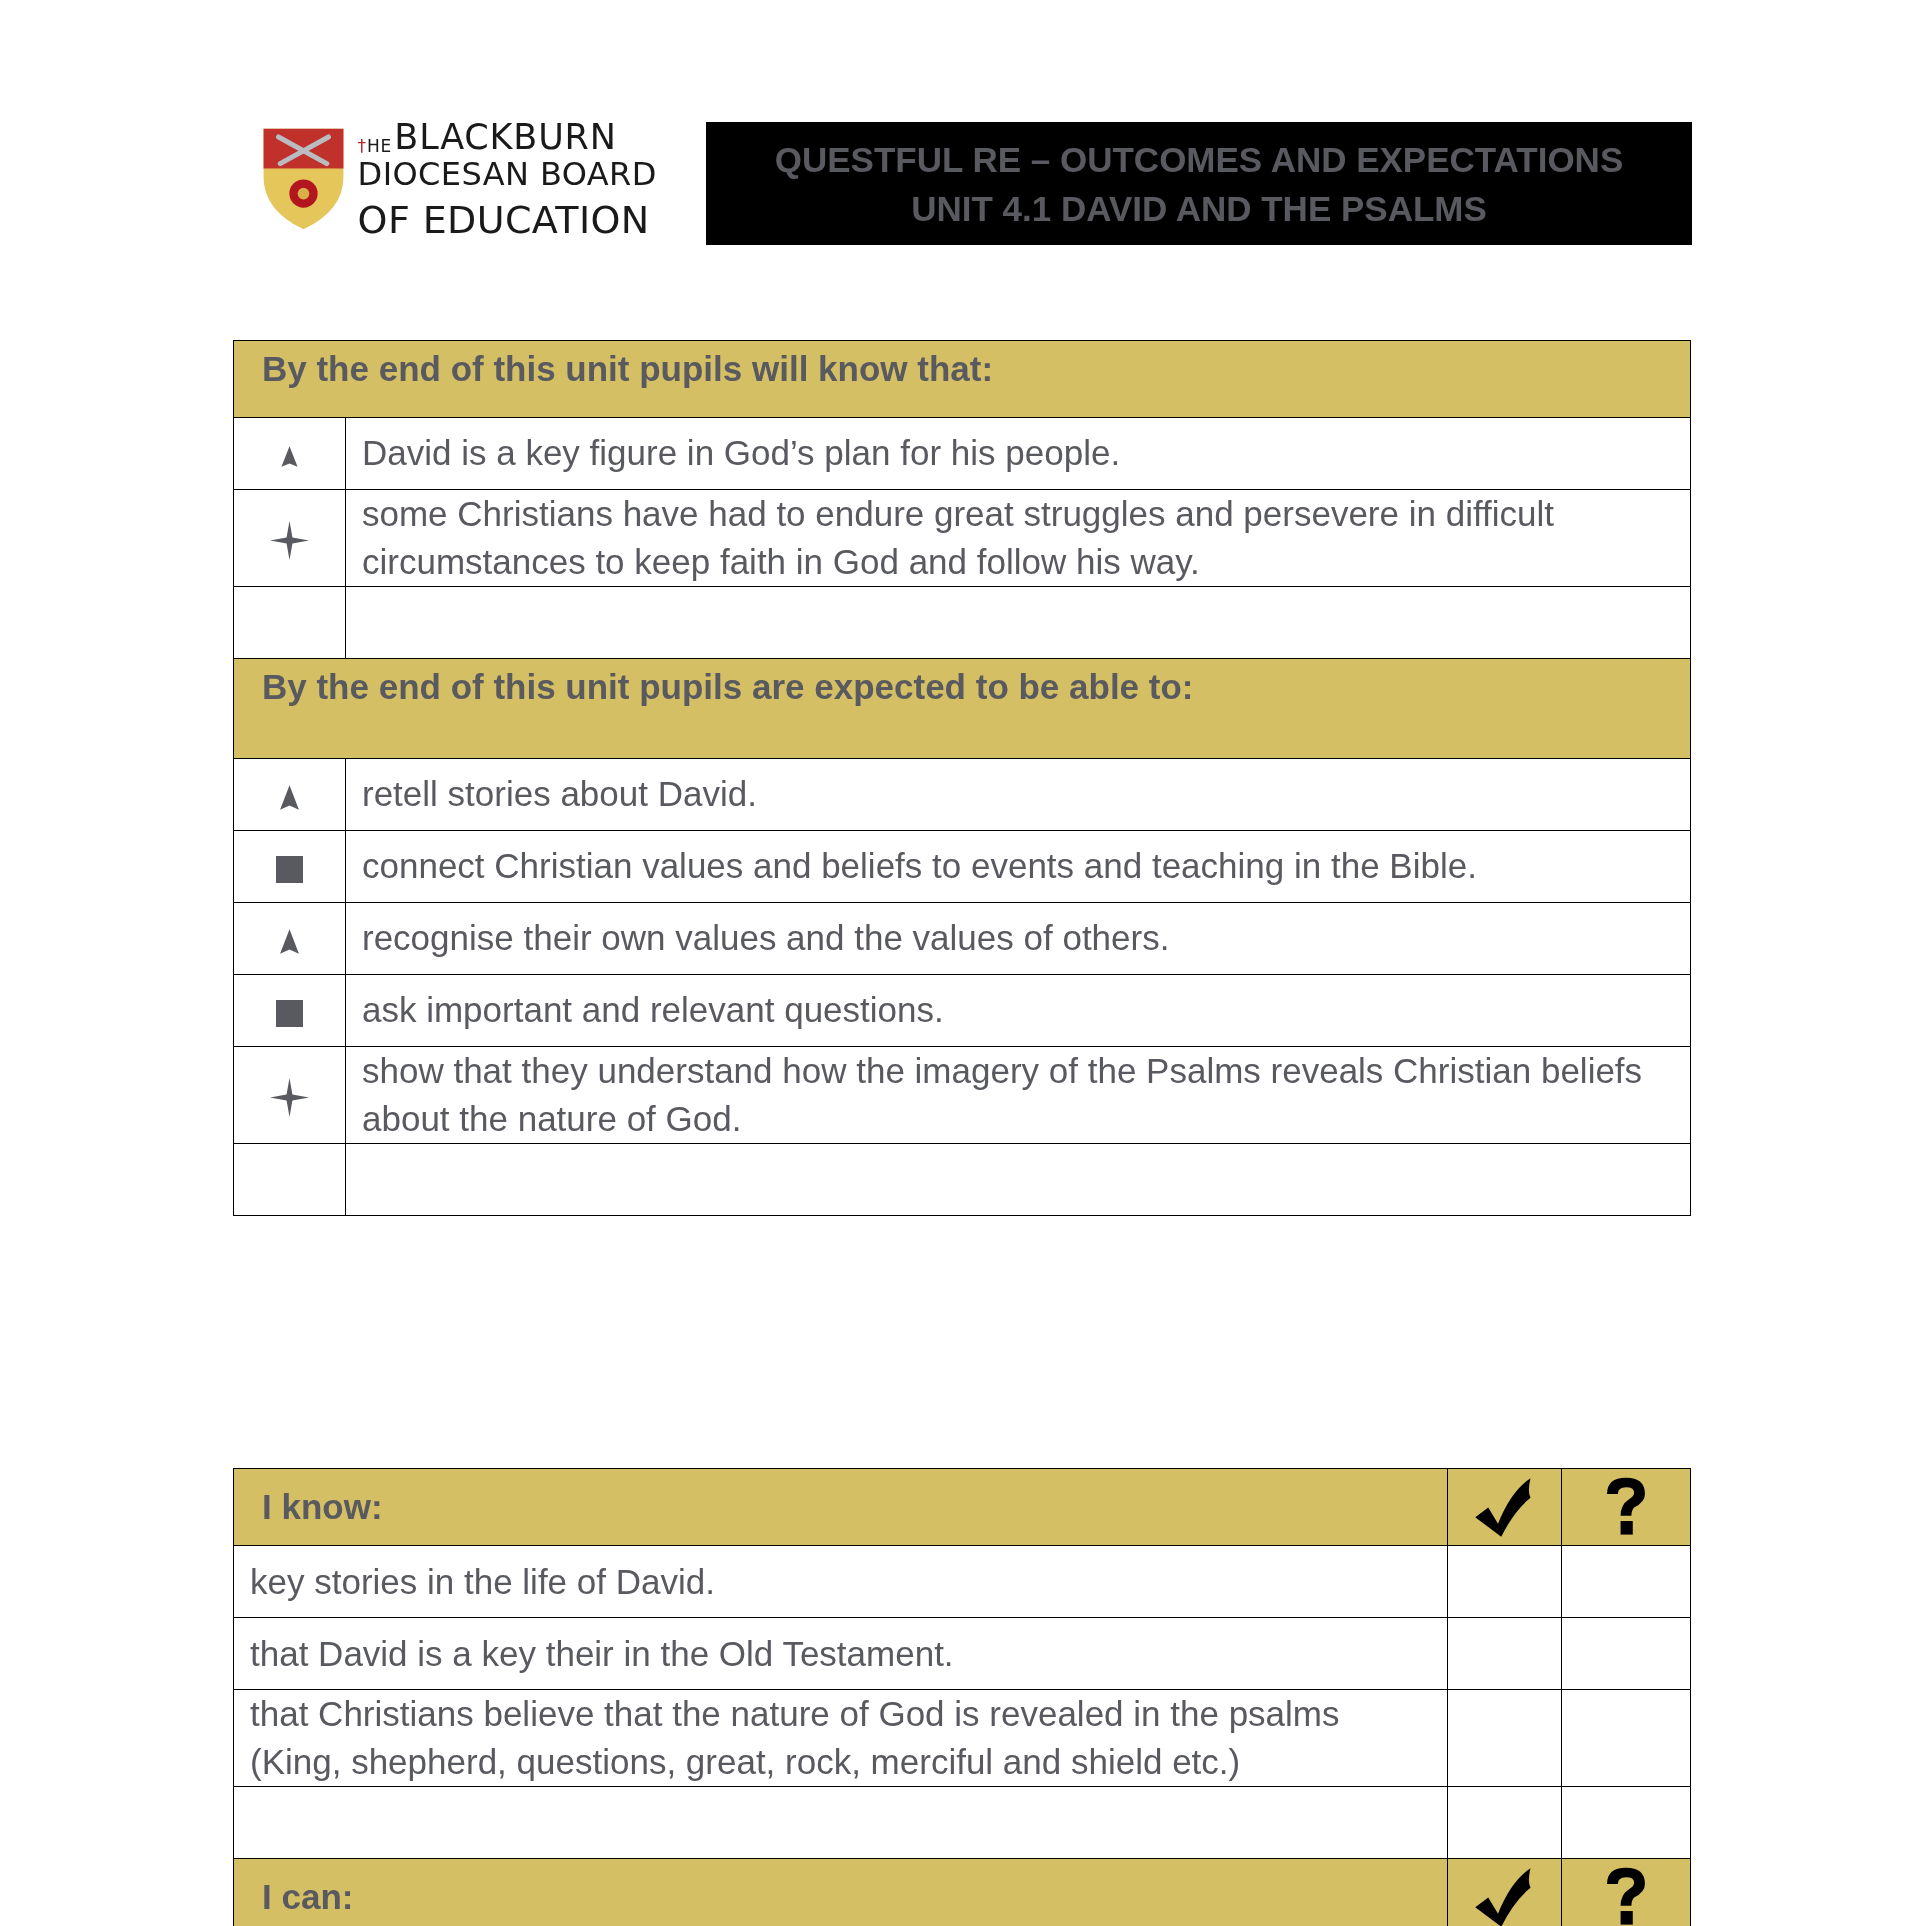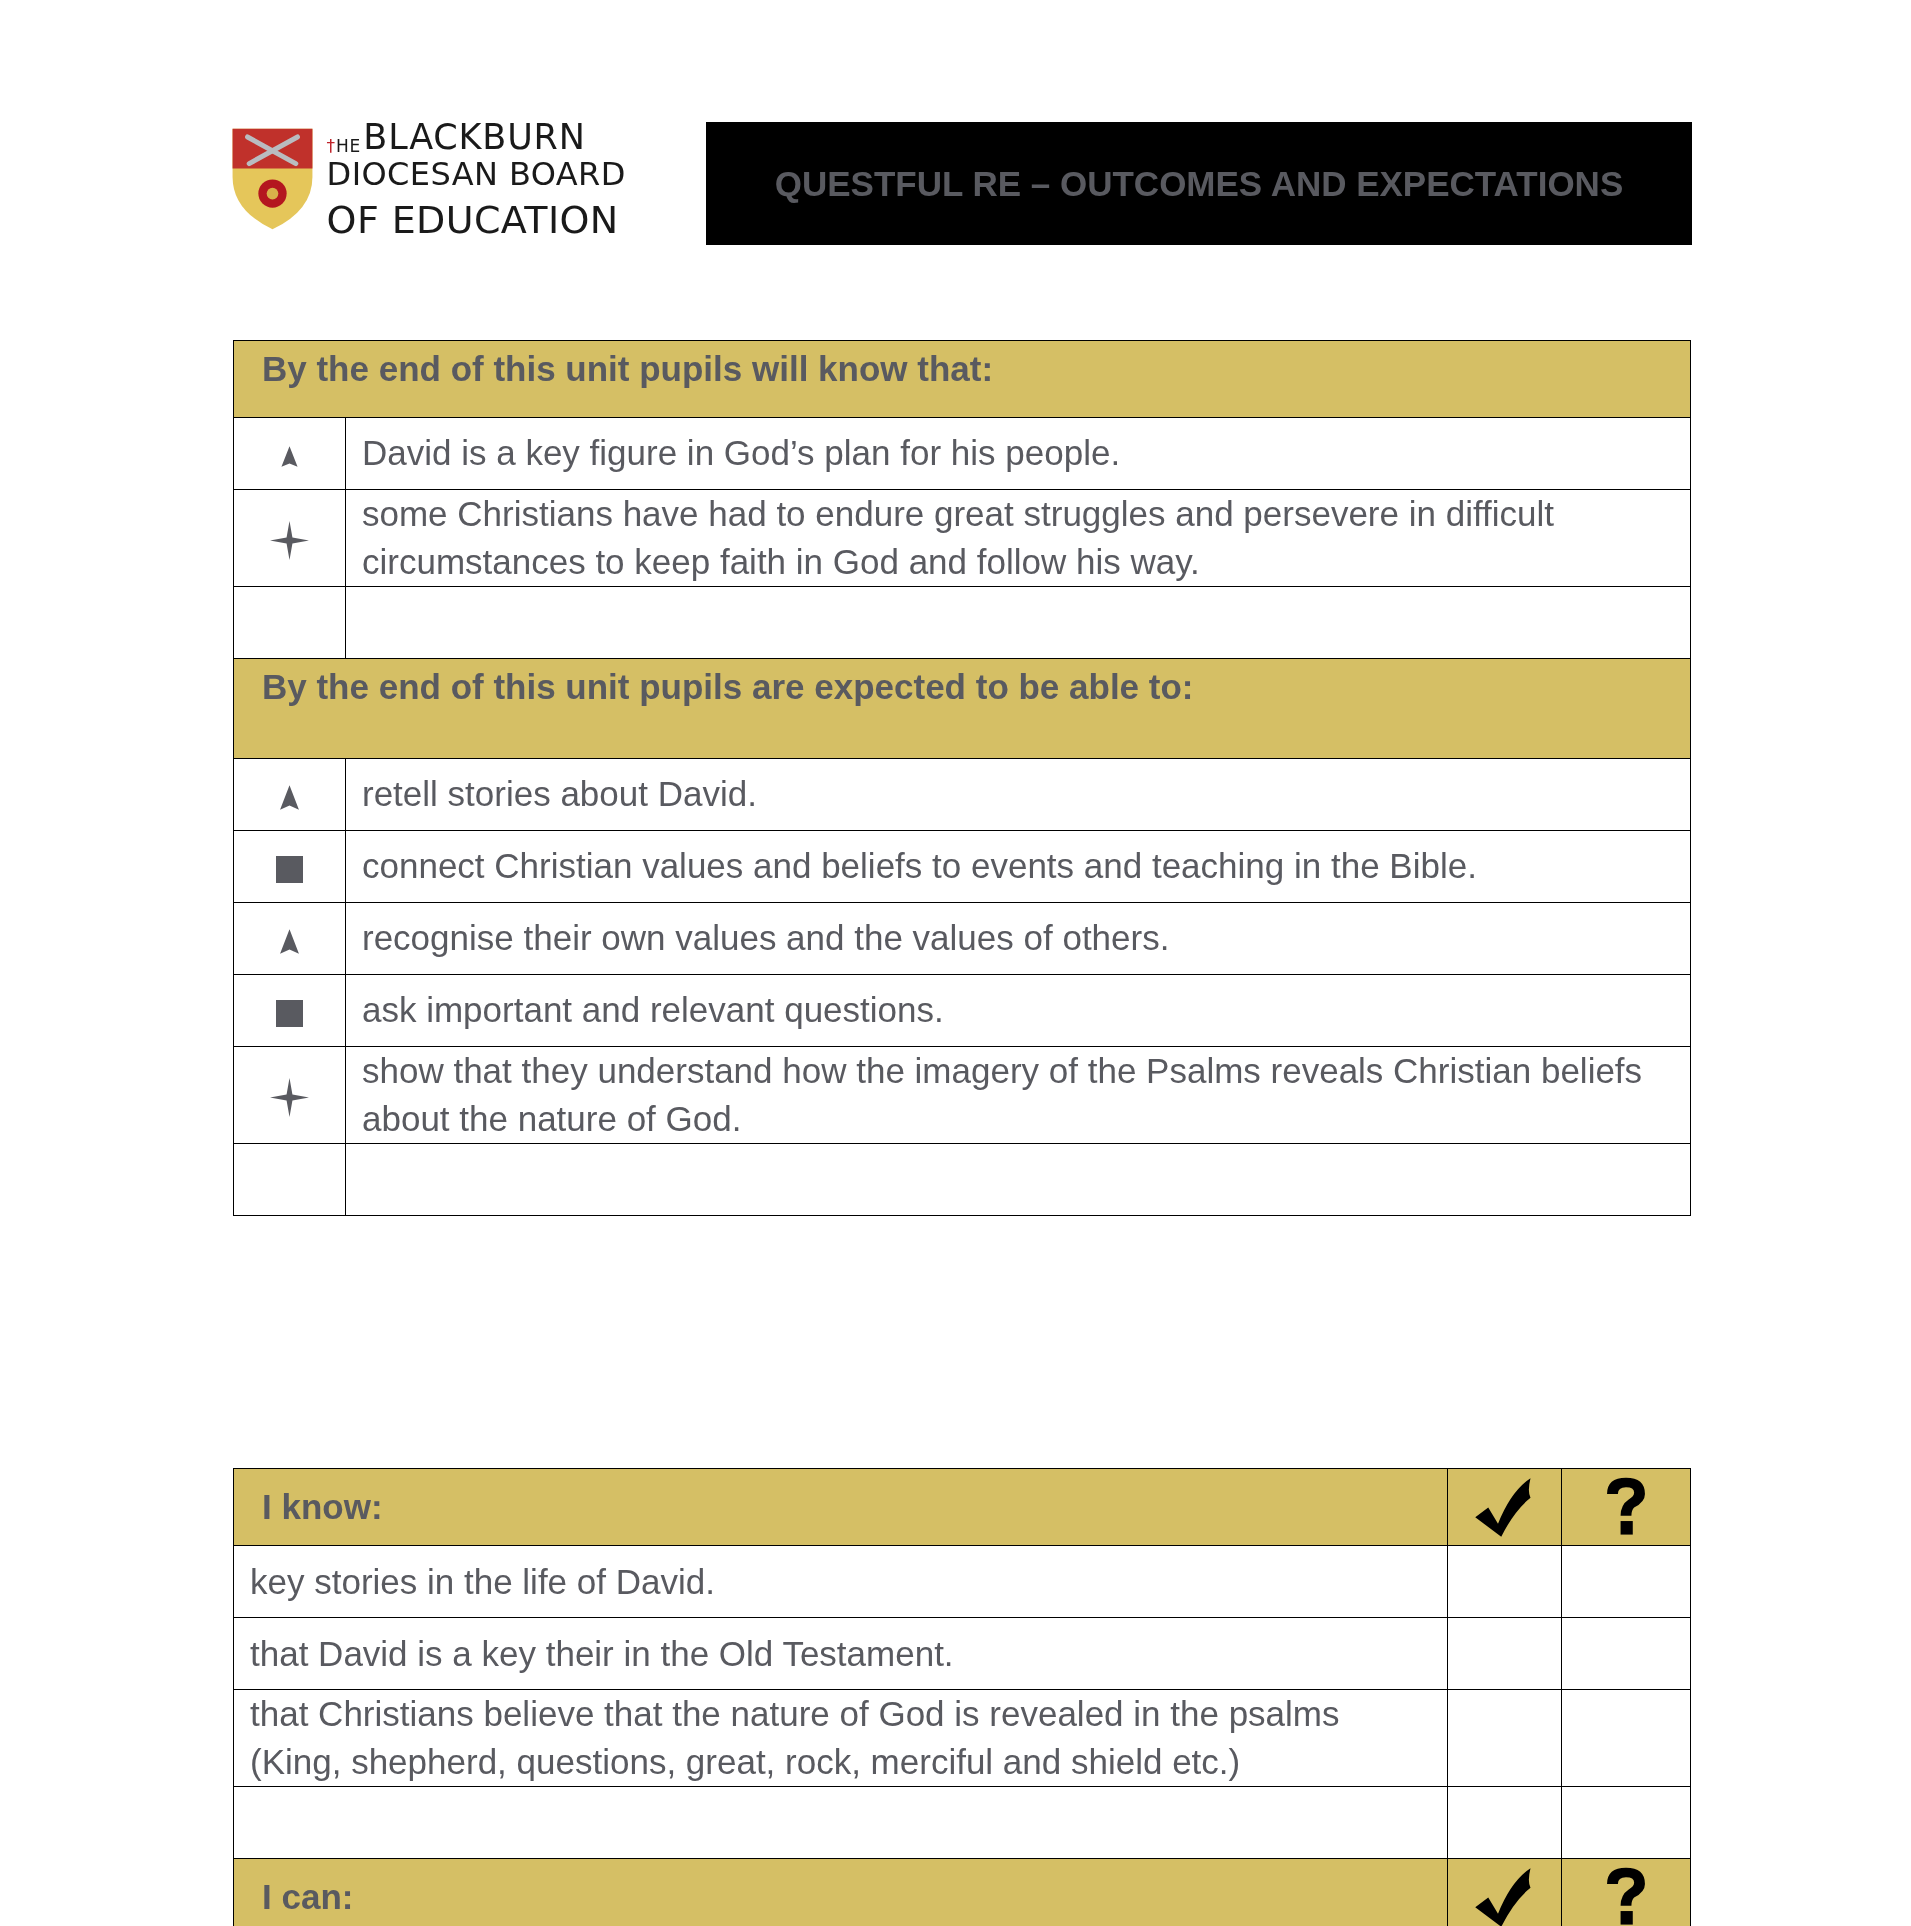--- a/index.html
+++ b/index.html
@@ -1,21 +1,21 @@
 <!DOCTYPE html>
 <html style="font-size:6.2px"><head>
 <meta charset="utf-8">
 <style>
   html, body { margin: 0; padding: 0; background: #ffffff; }
   body {
     width: 1911px; height: 2703px; position: relative; overflow: hidden;
     font-family: "Liberation Sans", "DejaVu Sans", sans-serif;
     color: #595a60;
   }
-  .logo { position: absolute; left: 230px; top: 123px; width: 401px; height: 112px; display: flex; align-items: center; }
+  .logo { position: absolute; left: 261px; top: 123px; width: 401px; height: 112px; display: flex; align-items: center; }
   .shield { width: 85px; height: 104px; }
   .logo-text { margin-left: 11.6px; font-family: "DejaVu Sans", sans-serif; color: #1a1a1a; line-height: 1; }
   .logo-text .l1 { font-size: 35px; letter-spacing: 0.8px; display:flex; align-items:flex-end; }
   .logo-text .l1 .the { font-size: 17px; margin-right: 2.3px; color:#1a1a1a; position:relative; }
   .logo-text .l1 .the .cross { color:#c0242b; }
   .logo-text .l2 { font-size: 32px; letter-spacing: 0.4px; margin-top: 3px; }
   .logo-text .l3 { font-size: 38px; letter-spacing: 0.4px; margin-top: 11px; }
 
   .title-box {
     position: absolute; left: 706px; top: 122px; width: 986px; height: 123px;
@@ -62,20 +62,21 @@
         <span class="the"><span class="cross">†</span><span>HE</span></span>
         <span>BLACKBURN</span>
       </div>
     <div class="l2">DIOCESAN BOARD</div>
     <div class="l3">OF EDUCATION</div>
   </div>
 </div>
 
 <div class="title-box">
   <div>QUESTFUL RE – OUTCOMES AND EXPECTATIONS</div>
+  <div>UNIT 4.1  DAVID AND THE PSALMS</div>
 </div>
 
 <table id="t1">
   <colgroup>
       <col class="c1">
       <col>
     </colgroup>
   <tbody>
       <tr class="h1">
     <td colspan="2" class="gold">By the end of this unit pupils will know that:</td>

